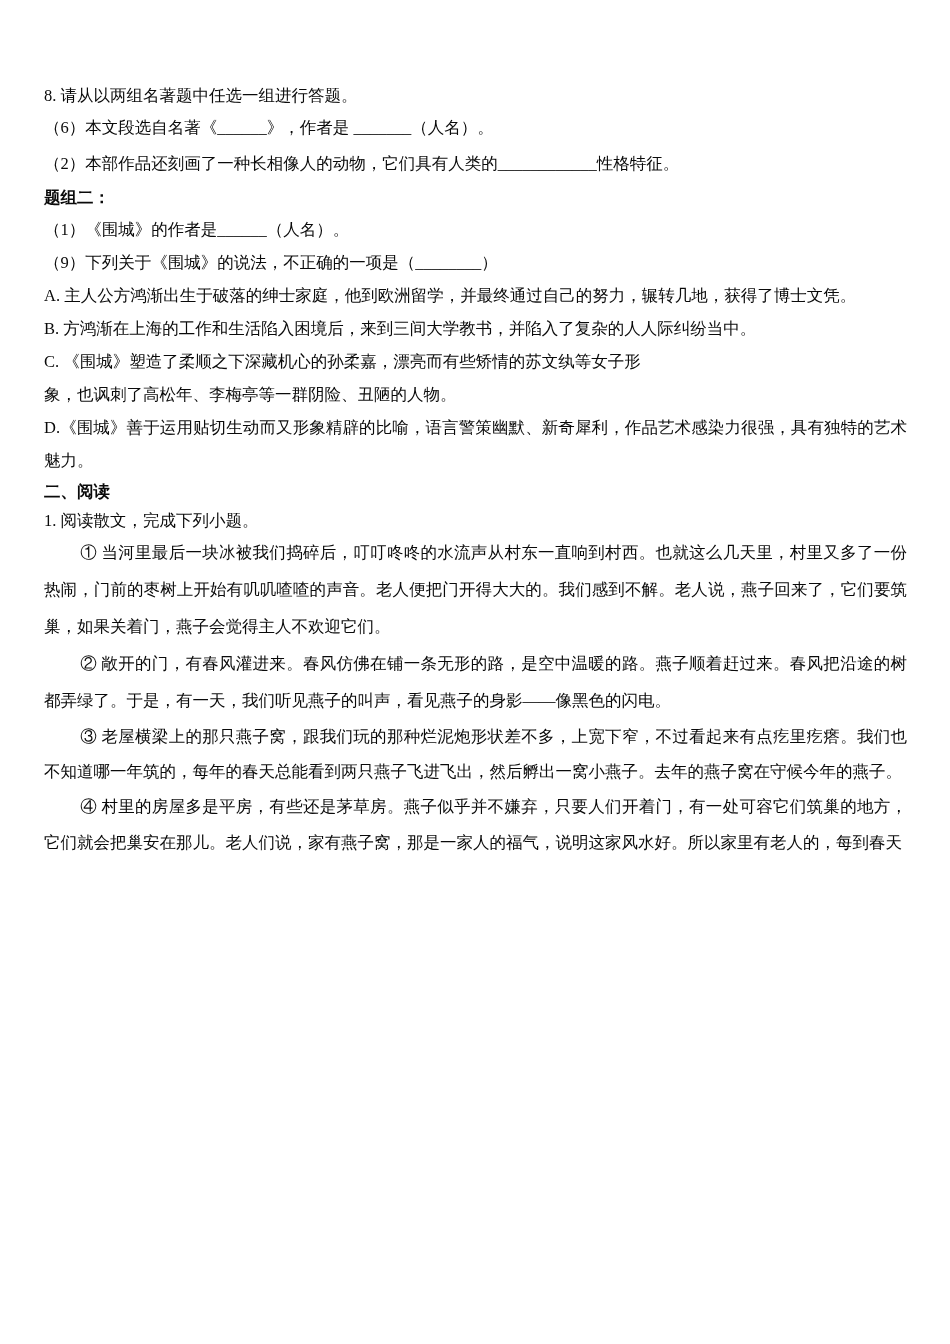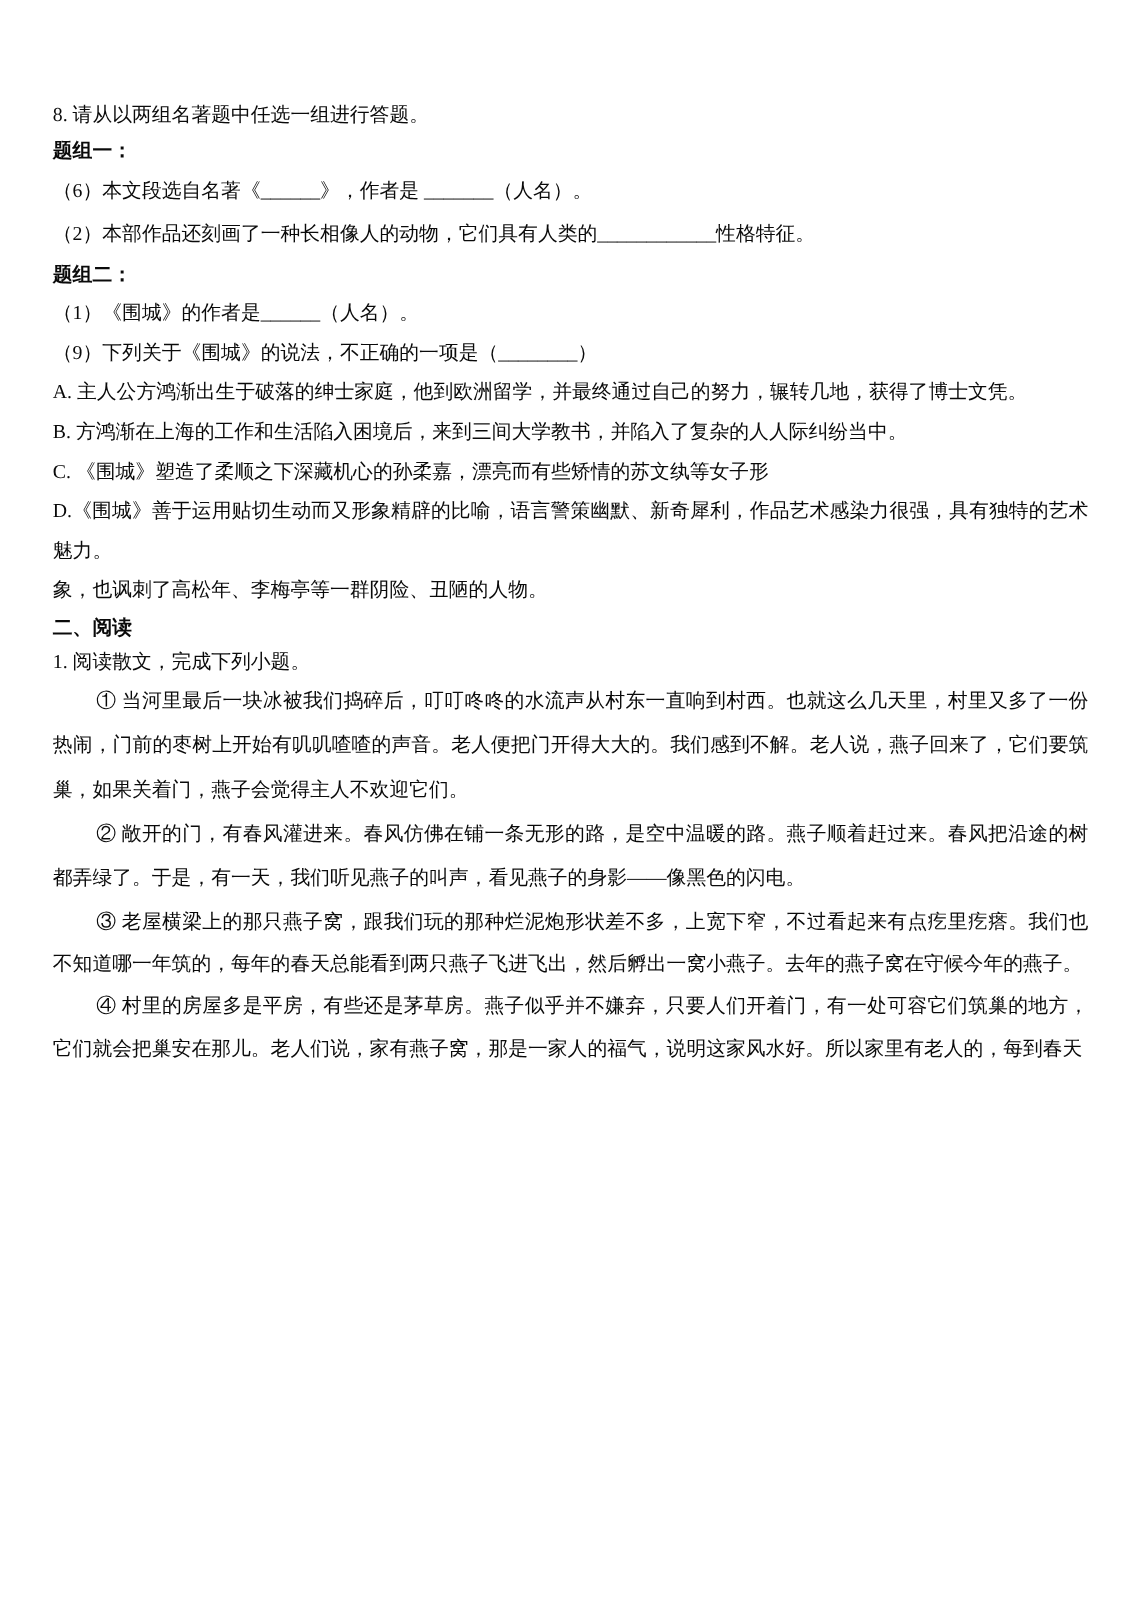--- a/index.html
+++ b/index.html
@@ -36,42 +36,41 @@
   .essay4  { line-height: 36px; text-indent: 2.2em; }
 </style>
 </head>
 <body>
 
 <div class="page">
 
 
   <p class="stem6">8. 请从以两组名著题中任选一组进行答题。</p>
 
-  <p class="ghead">题组一：</p>
 
 
   <p class="sub1">（6）本文段选自名著《______》，作者是 _______（人名）。</p>
 
   <p class="sub1">（2）本部作品还刻画了一种长相像人的动物，它们具有人类的____________性格特征。</p>
 
   <p class="ghead">题组二：</p>
 
   <p class="sub2">（1）《围城》的作者是______（人名）。</p>
 
   <p class="sub2">（9）下列关于《围城》的说法，不正确的一项是（________）</p>
 
   <p class="opt">A. 主人公方鸿渐出生于破落的绅士家庭，他到欧洲留学，并最终通过自己的努力，辗转几地，获得了博士文凭。</p>
 
   <p class="opt">B. 方鸿渐在上海的工作和生活陷入困境后，来到三间大学教书，并陷入了复杂的人人际纠纷当中。</p>
 
   <p class="opt">C. 《围城》塑造了柔顺之下深藏机心的孙柔嘉，漂亮而有些矫情的苏文纨等女子形</p>
 
+  <p class="opt">象，也讽刺了高松年、李梅亭等一群阴险、丑陋的人物。</p>
+
   <p class="opt">D.《围城》善于运用贴切生动而又形象精辟的比喻，语言警策幽默、新奇犀利，作品艺术感染力很强，具有独特的艺术魅力。</p>
-
-  <p class="opt">象，也讽刺了高松年、李梅亭等一群阴险、丑陋的人物。</p>
 
   <p class="sec2">二、阅读</p>
 
   <p class="stem7">1. 阅读散文，完成下列小题。</p>
 
 
   <p class="essay1">① 当河里最后一块冰被我们捣碎后，叮叮咚咚的水流声从村东一直响到村西。也就这么几天里，村里又多了一份热闹，门前的枣树上开始有叽叽喳喳的声音。老人便把门开得大大的。我们感到不解。老人说，燕子回来了，它们要筑巢，如果关着门，燕子会觉得主人不欢迎它们。</p>
 
   <p class="essay2">② 敞开的门，有春风灌进来。春风仿佛在铺一条无形的路，是空中温暖的路。燕子顺着赶过来。春风把沿途的树都弄绿了。于是，有一天，我们听见燕子的叫声，看见燕子的身影——像黑色的闪电。</p>
 

